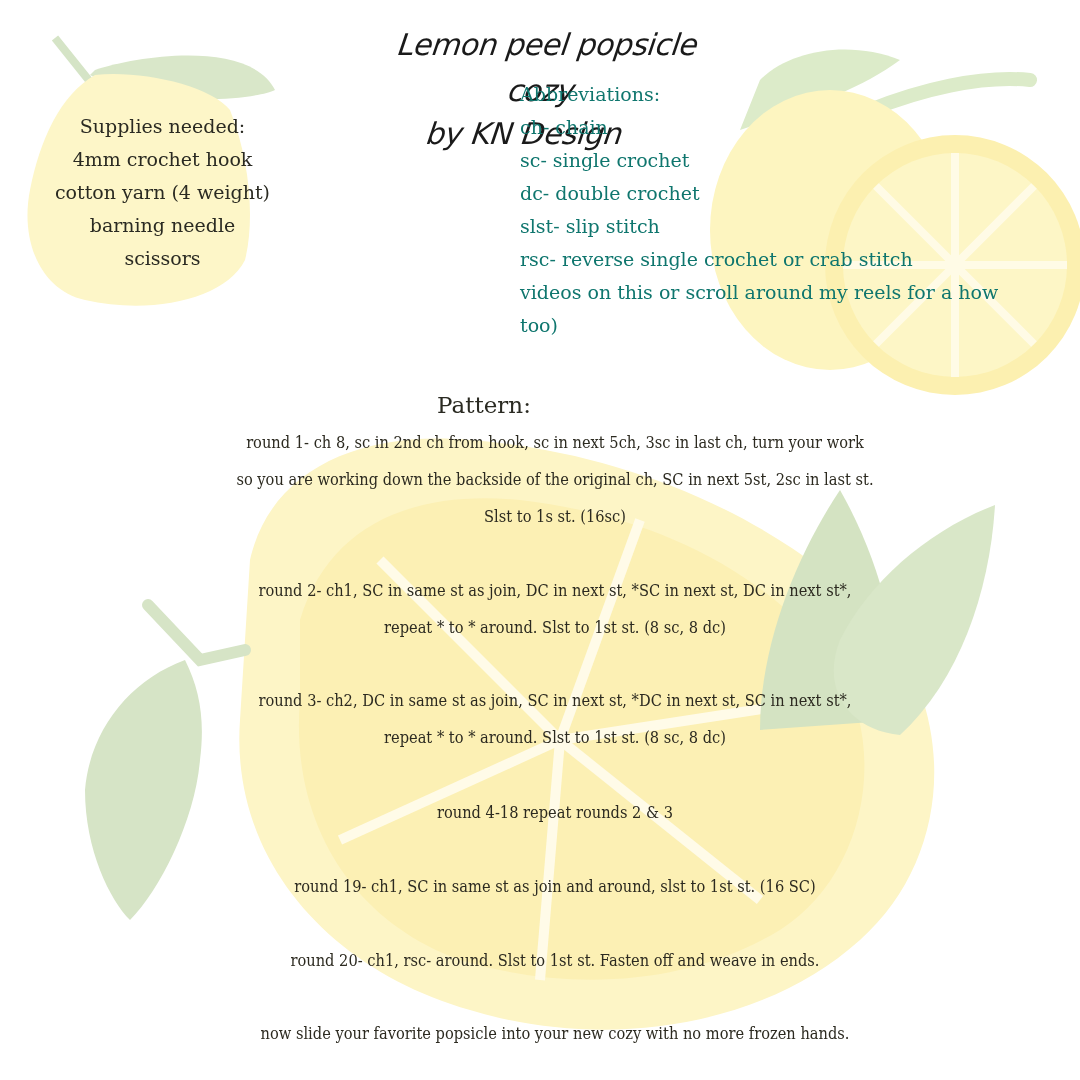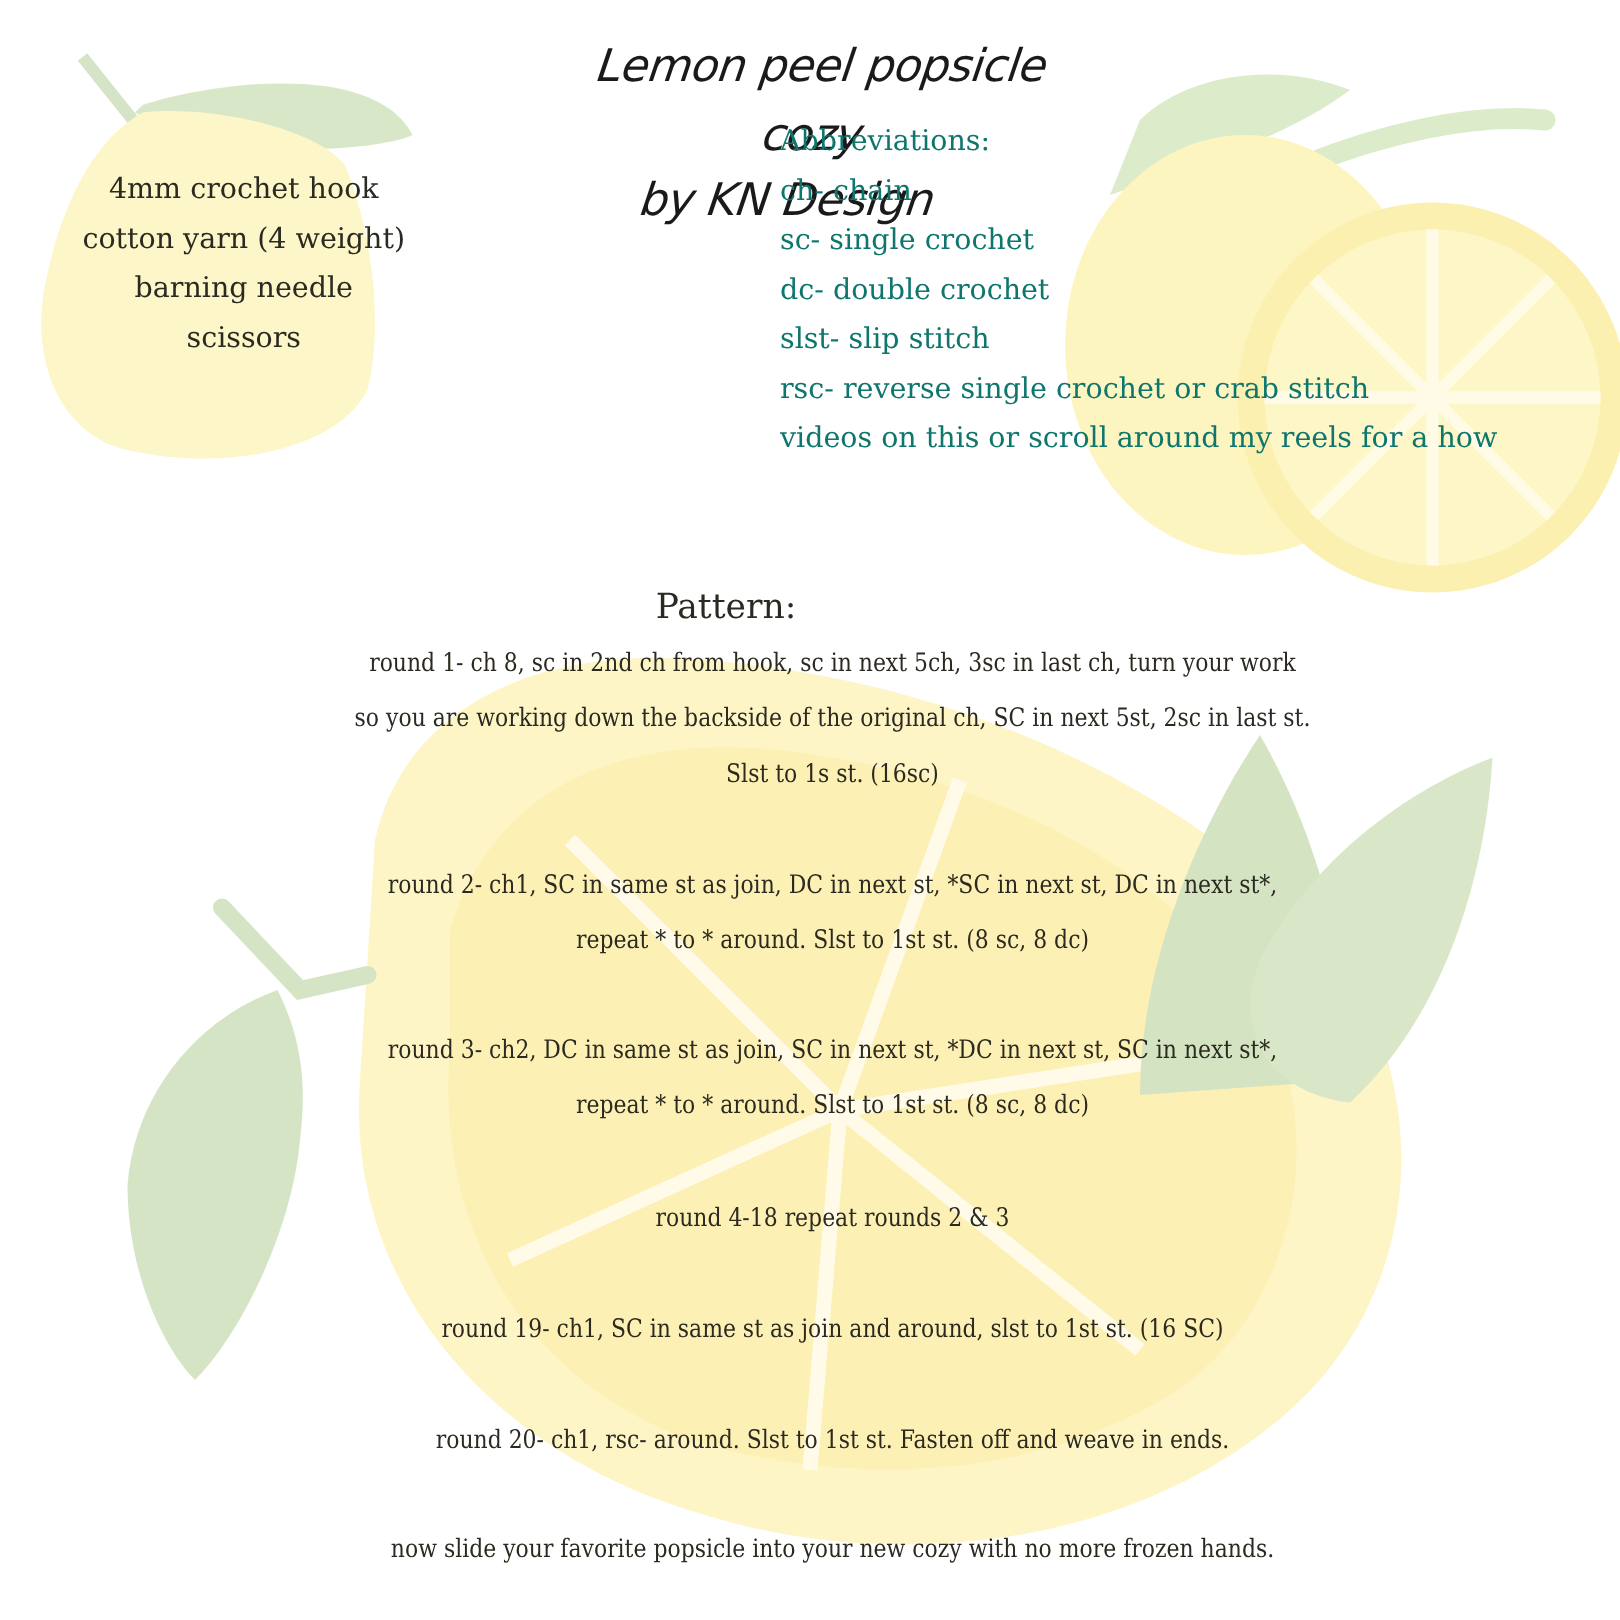--- a/index.html
+++ b/index.html
@@ -148,34 +148,36 @@
     <path d="M185 660 C130 680 90 730 85 790 C85 850 110 900 130 920 C160 890 195 820 200 760 C205 720 200 690 185 660 Z" fill="#d6e4c6"></path>
   </g>
 </svg>
 
 <div class="title-block">
   <span class="title-line1">Lemon peel popsicle cozy</span>
   <span class="title-line2">by KN Design</span>
 </div>
 
 <div class="supplies">
+  <div>Supplies needed:</div>
   <div>4mm crochet hook</div>
   <div>cotton yarn (4 weight)</div>
   <div>barning needle</div>
   <div>scissors</div>
 </div>
 
 <div class="abbrev">
   <div>Abbreviations:</div>
   <div>ch- chain</div>
   <div>sc- single crochet</div>
   <div>dc- double crochet</div>
   <div>slst- slip stitch</div>
   <div>rsc- reverse single crochet or crab stitch</div>
   <div>videos on this or scroll around my reels for a how</div>
+  <div>too)</div>
 </div>
 
 <div class="pattern-heading">Pattern:</div>
 
 <div class="pattern" style="top:424px;">
   <span class="ln">round 1- ch 8, sc in 2nd ch from hook, sc in next 5ch, 3sc in last ch, turn your work</span>
   <span class="ln">so you are working down the backside of the original ch, SC in next 5st, 2sc in last st.</span>
   <span class="ln">Slst to 1s st. (16sc)</span>
 </div>
 

